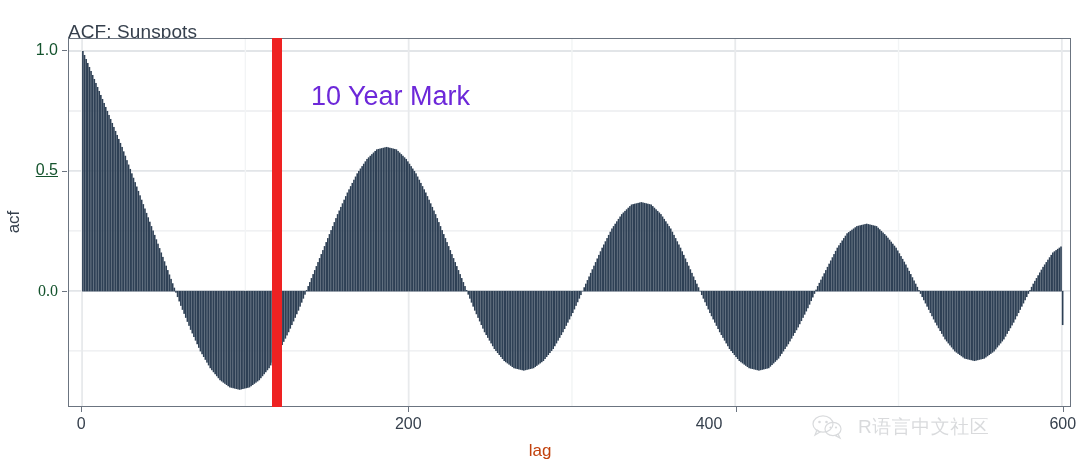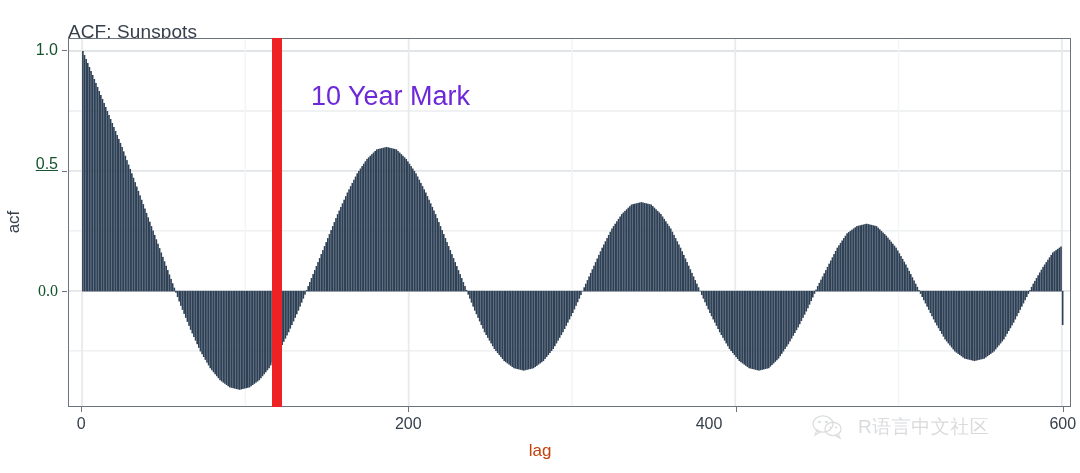--- a/index.html
+++ b/index.html
@@ -167,21 +167,21 @@
 
   <div class="chart-title">ACF: Sunspots</div>
 
   <div class="ylab-wrap">
     <div class="ylab">acf</div>
   </div>
 
   <div class="ytick-holder" id="ytick-holder">
       <div class="ytick-label" style="top: 283.235px; font-family: Liberation Serif, serif;">0.0</div>
       <div class="ytick-mark" style="top: 291.235px;"></div>
-      <div class="ytick-label" style="top: 156px; text-decoration: underline;">0.5</div>
+      <div class="ytick-label" style="top: 162px; text-decoration: underline;">0.5</div>
       <div class="ytick-mark" style="top: 170.647px;"></div>
       <div class="ytick-label" style="top: 42.0588px;">1.0</div>
       <div class="ytick-mark" style="top: 50.0588px;"></div>
     </div>
   <div class="xtick-holder" id="xtick-holder">
       <div class="xtick-mark" style="left: 81.0897px;"></div>
       <div class="xtick-label" style="left: 81.0897px;">0</div>
       <div class="xtick-mark" style="left: 408.333px;"></div>
       <div class="xtick-label" style="left: 408.333px;">200</div>
       <div class="xtick-mark" style="left: 735.576px;"></div>

